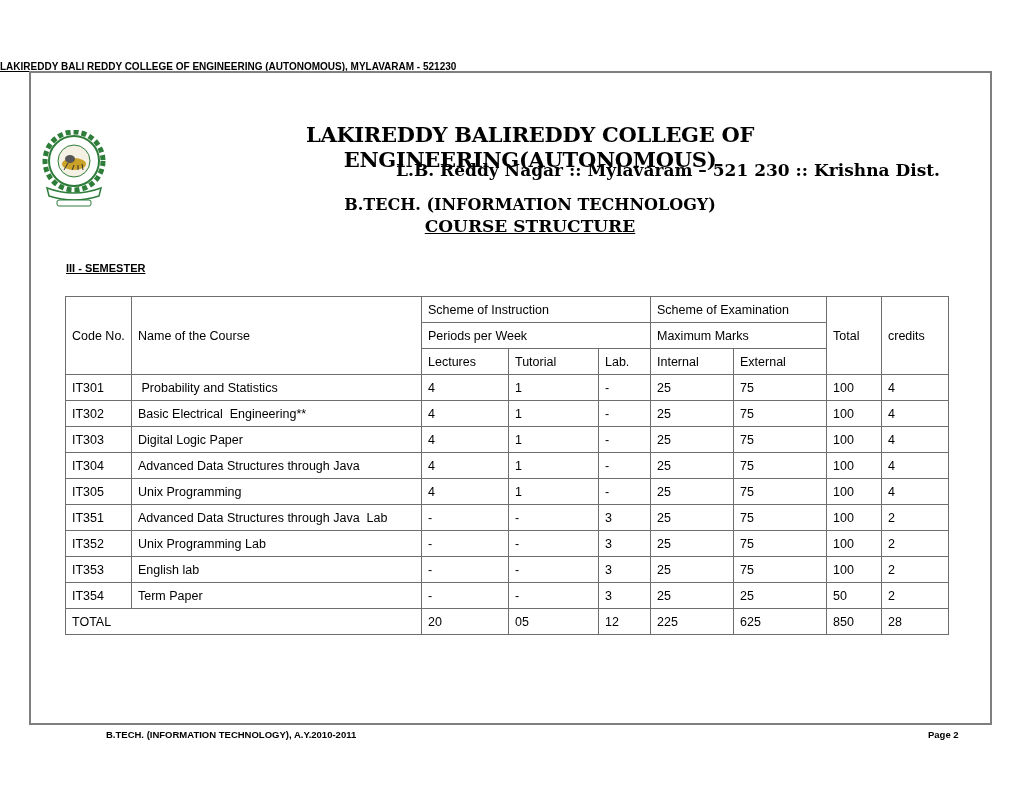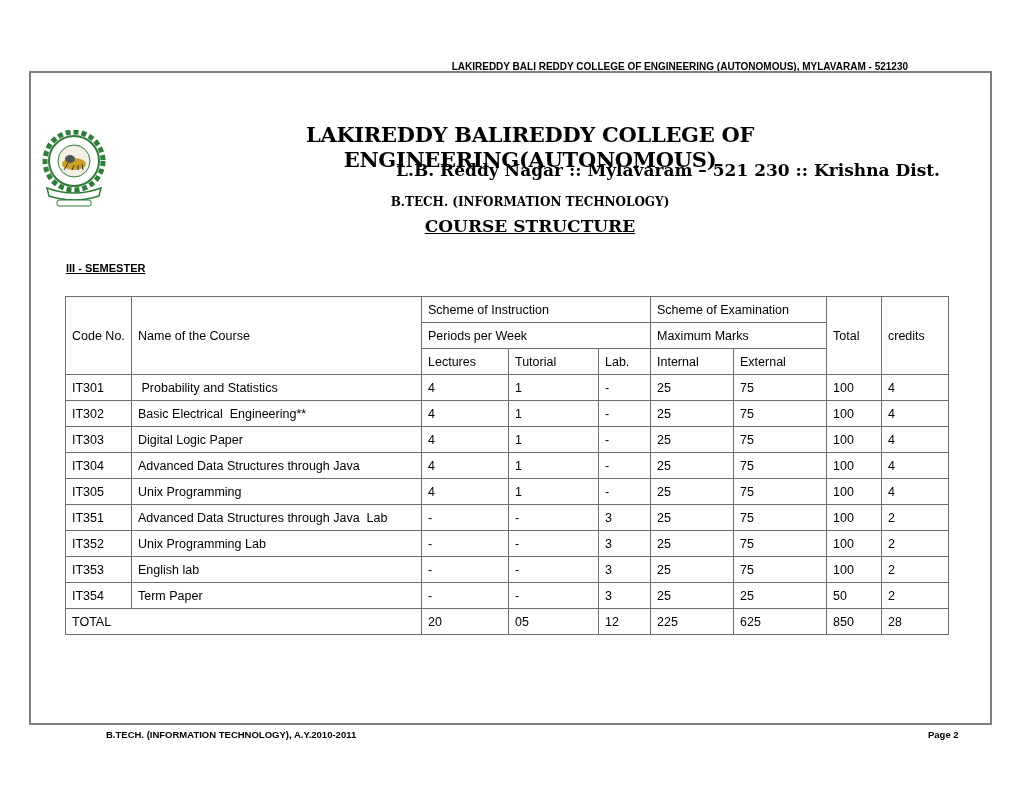--- a/index.html
+++ b/index.html
@@ -1,23 +1,23 @@
 <!DOCTYPE html>
 <html><head>
 <meta charset="utf-8">
 <style>
   html, body { margin: 0; padding: 0; background: #ffffff; }
   body { width: 1024px; height: 791px; position: relative; overflow: hidden; font-family: "Liberation Sans", sans-serif; color: #000; }
-  .running-header { position: absolute; top: 61px; left: 0; width: 908px; text-align: right; font-size: 10px; font-weight: bold; text-decoration: underline; }
+  .running-header { position: absolute; top: 61px; left: 0; width: 908px; text-align: left; font-size: 10px; font-weight: bold; text-decoration: underline; }
   .page-frame { position: absolute; left: 29px; top: 71px; width: 963px; height: 654px; border: 2px solid #7f7f7f; box-sizing: border-box; }
   .logo { position: absolute; left: 41px; top: 130px; width: 66px; height: 78px; }
   .title { position: absolute; left: 120px; width: 820px; text-align: center; font-family: "DejaVu Serif", "Liberation Serif", serif; font-weight: bold; }
   .t1 { top: 122px; font-size: 21px; letter-spacing: -0.3px; }
   .t2 { top: 160px; font-size: 17px; text-align: right; }
-  .t3 { top: 195px; font-size: 12px; }
+  .t3 { top: 195px; font-size: 16px; }
   .t4 { top: 216px; font-size: 17px; text-decoration: underline; }
   .semester { position: absolute; left: 66px; top: 262px; font-size: 11px; font-weight: bold; text-decoration: underline; }
   table.course { position: absolute; left: 65px; top: 296px; border-collapse: collapse; font-size: 12.5px; }
   table.course td { border: 1px solid #6e6e6e; padding: 0 6px; height: 26px; vertical-align: middle; white-space: nowrap; box-sizing: border-box; }
   .footer-left { position: absolute; left: 70px; top: 729px; font-size: 9.5px; font-weight: bold; padding-left: 36px; }
   .footer-right { position: absolute; left: 928px; top: 729px; font-size: 9.5px; font-weight: bold; }
 </style>
 </head>
 <body>
 

